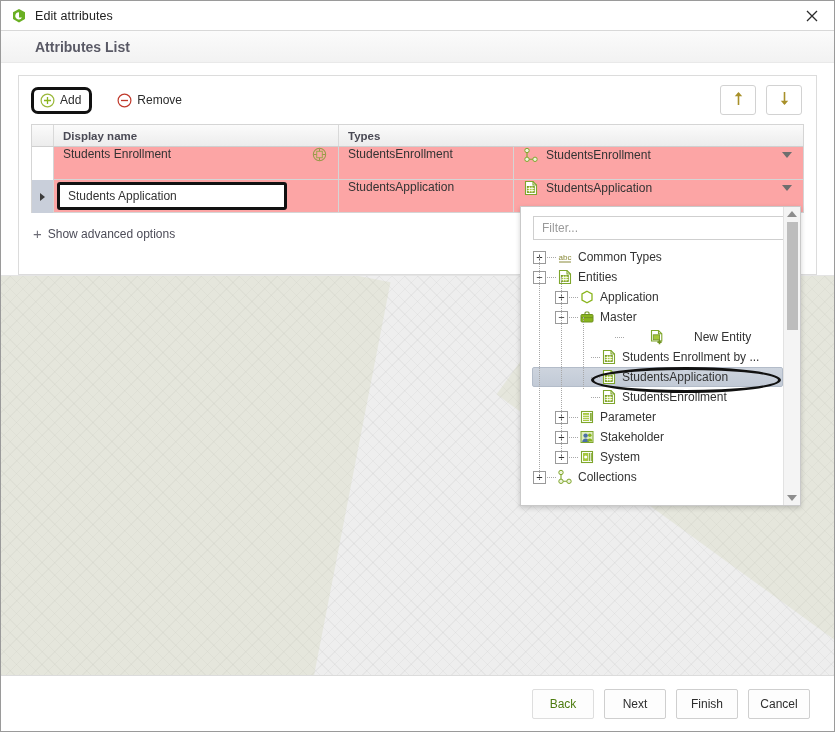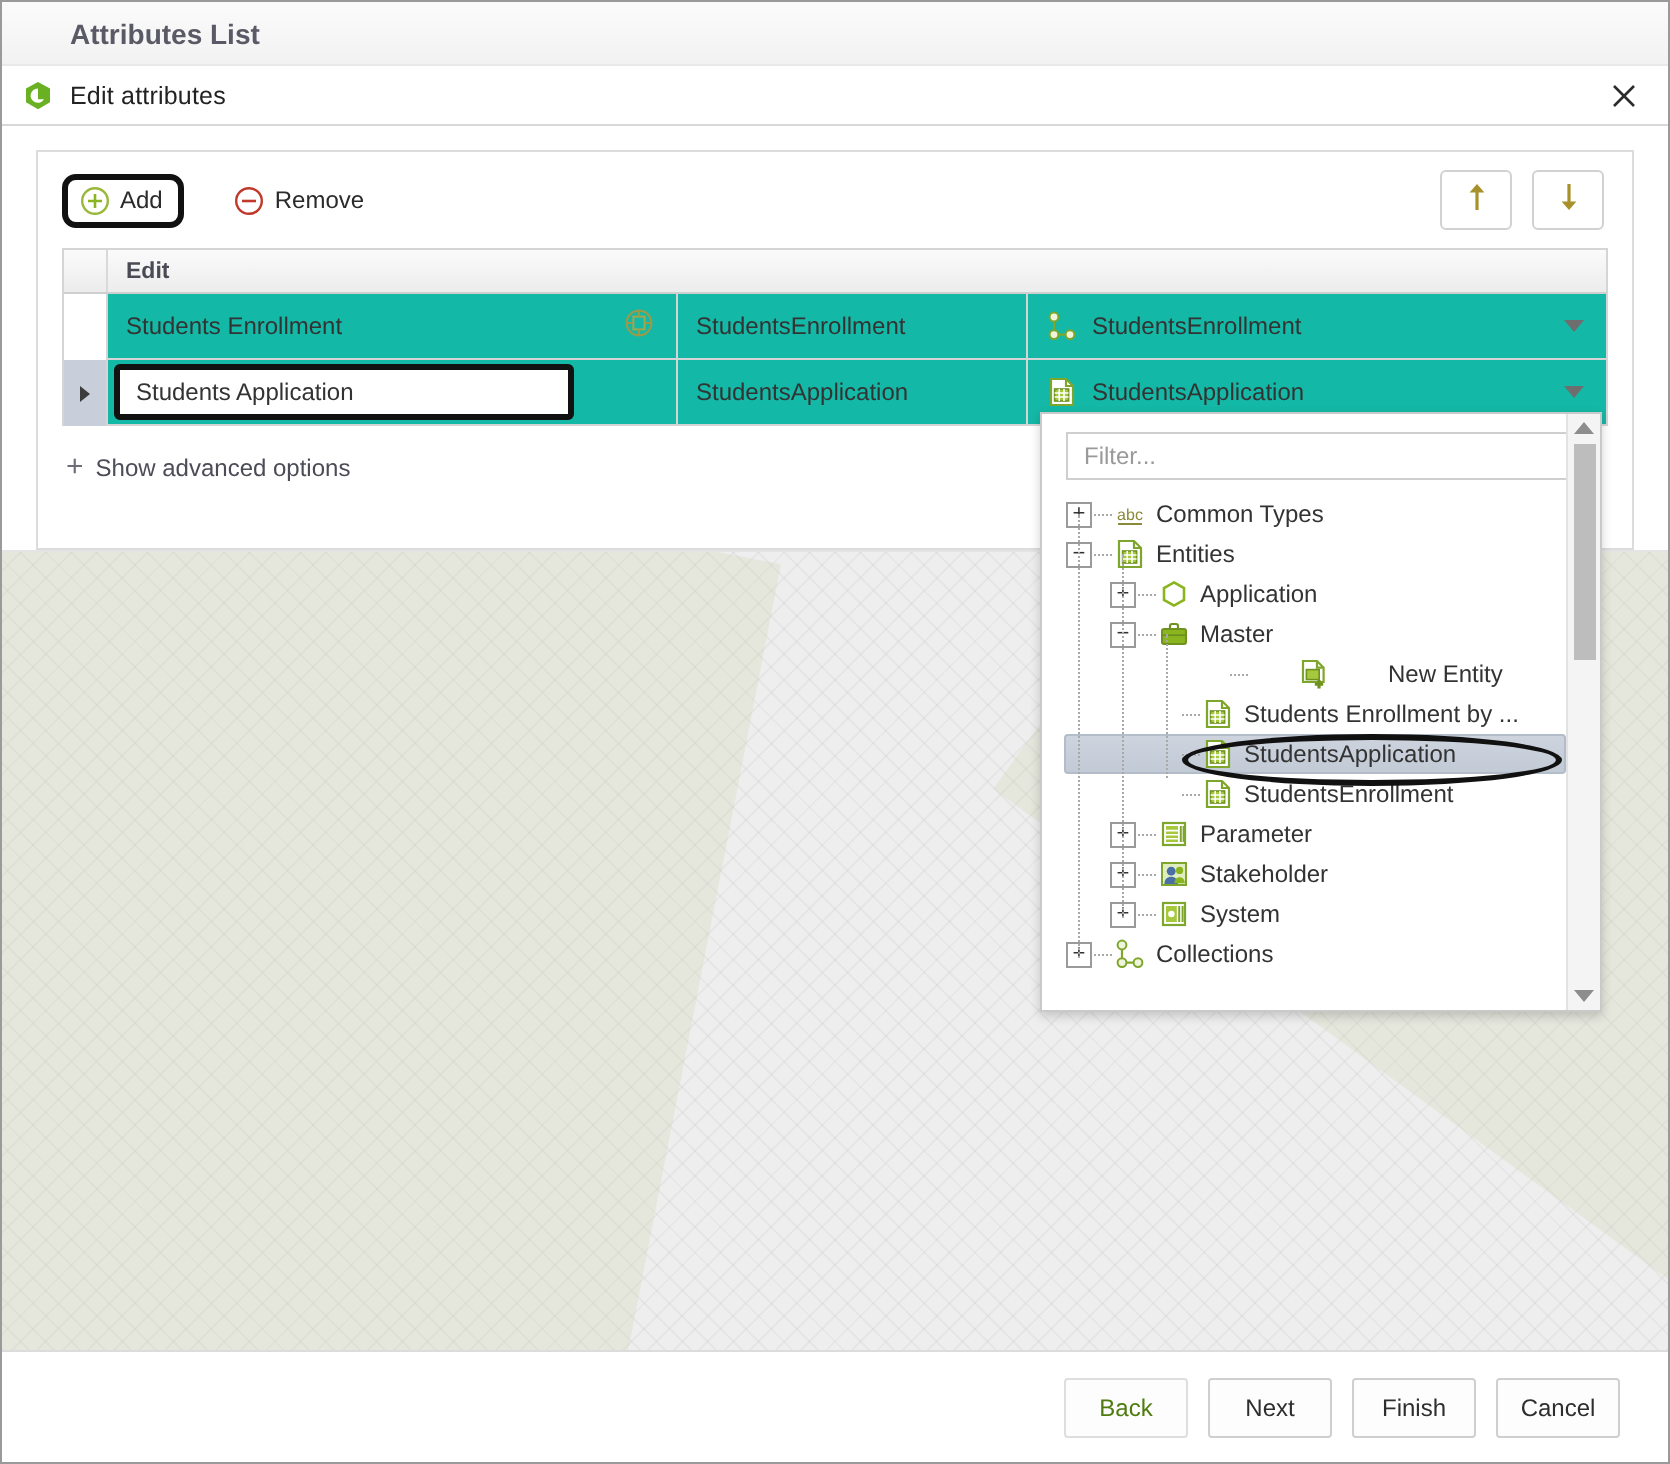--- a/index.html
+++ b/index.html
@@ -122,25 +122,25 @@
     width: 22px; flex: 0 0 22px;
     border-right: 1px solid #d5d5d5;
     display: flex; align-items: center; justify-content: center;
     background: #ffffff;
   }
   .gutter.sel { background: #c9cfda; }
   .gutter .tri { width: 0; height: 0; border-left: 5px solid #3c3c3c;
                  border-top: 4px solid transparent; border-bottom: 4px solid transparent; }
 
   .cell {
-    display: flex; align-items: center;
+    display: flex; align-items: flex-start;
     padding: 0 9px;
     border-right: 1px solid #d5d5d5;
     border-bottom: 1px solid #d5d5d5;
-    background: #14b8a6;
+    background: #fca5a5;
     font-size: 12px; color: #333;
     position: relative;
   }
   .cell.c-display { flex: 0 0 285px; }
   .cell.c-name    { flex: 0 0 175px; }
   .cell.c-type    { flex: 1 1 auto; border-right: none; }
 
   .cell-editbox {
     position: absolute; left: 3px; top: 2px;
     width: 230px; height: 28px;
@@ -272,40 +272,40 @@
     display: flex; align-items: center; justify-content: center;
     font-size: 12px; color: #2e2e2e;
     cursor: default;
   }
   .ft-btn.disabled { color: #4d7c0f; border-color: #dedede; }
 </style>
 </head>
 <body>
 
 <div id="window">
-
-  <div id="header-band">
-    <span id="page-title">Attributes List</span>
-  </div>
 
   <div id="titlebar">
     <span id="app-logo">
       <svg viewBox="0 0 16 16" width="16" height="16">
         <path d="M8 1 L14 4.2 L14 11.1 L8 14.6 L2 11.1 L2 4.2 Z" fill="#6ab023"></path>
         <path d="M8 4.2 A3.6 3.6 0 1 0 11 9.6 L8 9.6 Z" fill="#ffffff"></path>
       </svg>
     </span>
     <span id="title-text">Edit attributes</span>
     <div id="close-btn">
       <svg viewBox="0 0 12 12">
           <path d="M1 1 L11 11 M11 1 L1 11" stroke="#2b2b2b" stroke-width="1.3" fill="none"></path>
         </svg>
     </div>
   </div>
 
+  <div id="header-band">
+    <span id="page-title">Attributes List</span>
+  </div>
+
   <div id="panel">
 
     <div id="toolbar">
       <div class="tb-left">
         <div class="add-wrap">
           <span class="icon-circ">
             <svg viewBox="0 0 15 15" width="15" height="15">
               <circle cx="7.5" cy="7.5" r="6.4" fill="#ffffff" stroke="#9ab83a" stroke-width="1.2"></circle>
               <path d="M7.5 4 L7.5 11 M4 7.5 L11 7.5" stroke="#8ab51e" stroke-width="1.3"></path>
             </svg>
@@ -338,21 +338,22 @@
               <path d="M5.5 14 L9.2 9.8 L1.8 9.8 Z" fill="#a8902a"></path>
             </svg>
           </span>
         </div>
       </div>
     </div>
 
     <div id="grid">
       <div class="grid-head">
         <div class="gh-cell gh-gutter"></div>
-        <div class="gh-cell col-type">Edit</div>
+        <div class="gh-cell col-display">Display name</div>
+        <div class="gh-cell col-type">Types</div>
       </div>
 
       <div class="grid-row row1">
         <div class="gutter"></div>
         <div class="cell c-display">
           <span>Students Enrollment</span>
           <span style="margin-left:auto;margin-right:2px">
             <svg viewBox="0 0 16 16" width="15" height="15">
               <circle cx="8" cy="8" r="6.6" fill="none" stroke="#9a9a4a" stroke-width="1.1"></circle>
               <rect x="5" y="4.6" width="6" height="6.8" fill="none" stroke="#a0a850" stroke-width="1.1"></rect>

